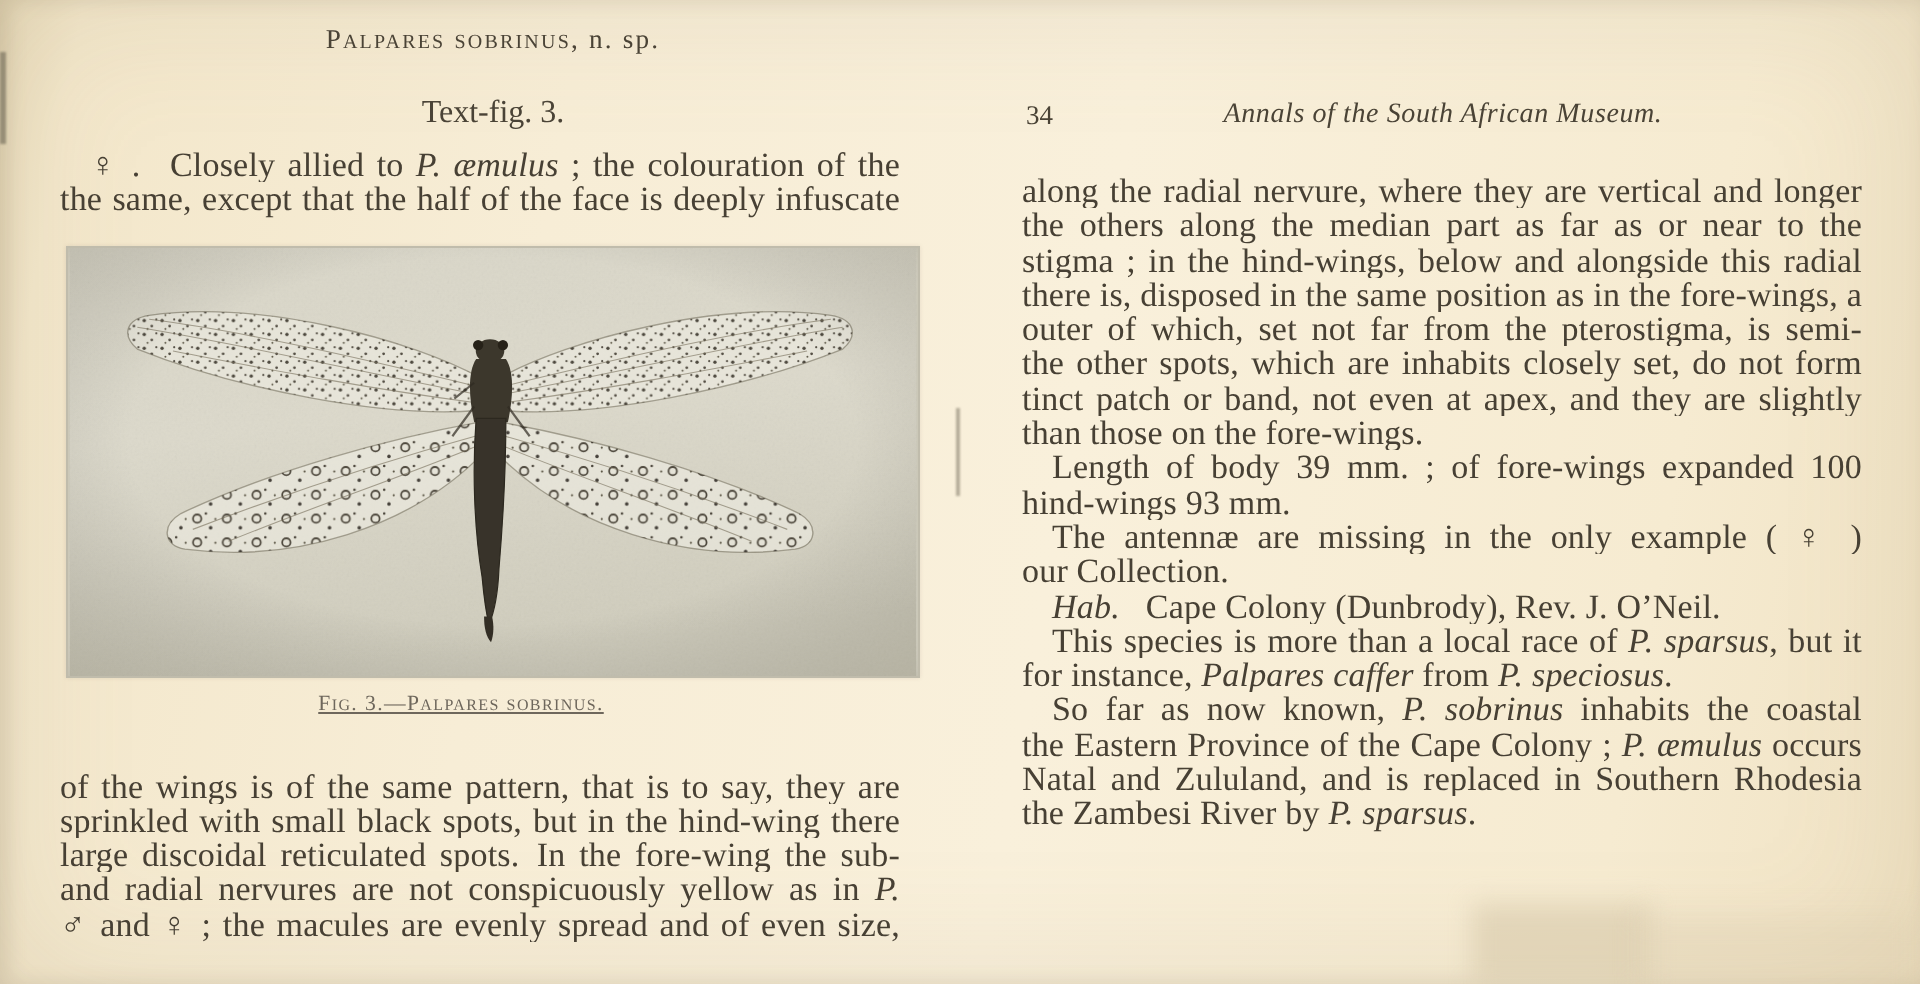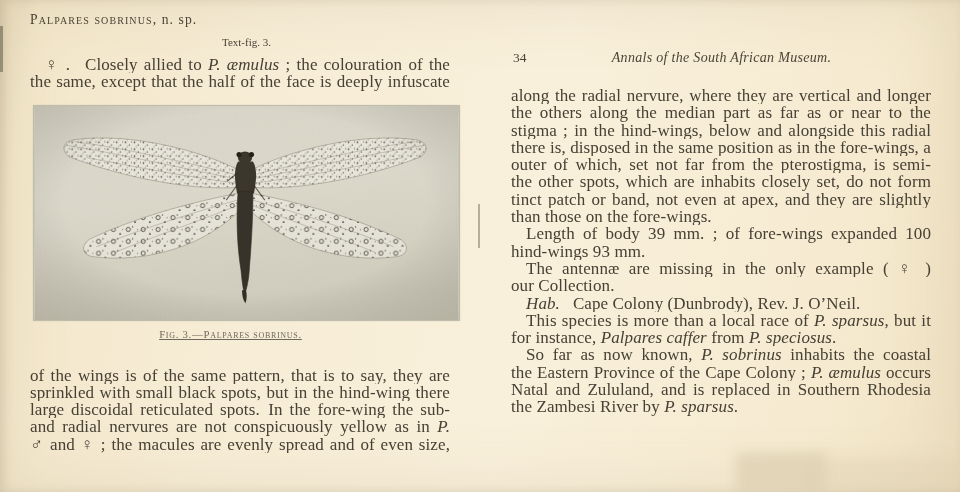--- a/index.html
+++ b/index.html
@@ -30,23 +30,23 @@
     position:absolute;left:736px;top:452px;width:90px;height:40px;
     background:rgba(214,198,168,.55);filter:blur(6px);
   }
   .corner-smudge2{
     position:absolute;left:820px;top:458px;width:140px;height:34px;
     background:rgba(222,207,178,.40);filter:blur(7px);
   }
 
   
   .left-col{position:absolute;left:30px;top:6px;width:433px;}
-  .heading{margin-top:6px;text-align:left;font-size:13.6px;letter-spacing:1.1px;color:#4a4336;}
+  .heading{margin-top:6px;text-align:center;font-size:13.6px;letter-spacing:1.1px;color:#4a4336;}
   .heading .sc{font-variant:small-caps;}
-  .subheading{margin-top:8px;text-align:center;font-size:11px;color:#4a4336;}
+  .subheading{margin-top:20px;text-align:center;font-size:16px;color:#4a4336;}
   .para{width:420px;font-size:13.8px;color:#46403​4;}
   .para-top{margin-top:8px;}
   .plate-wrap{margin-top:14px;margin-left:3px;width:427px;height:216px;
     border:1px solid rgba(150,143,122,.35);
     box-shadow:inset 0 0 16px rgba(92,86,66,.22), 0 0 2px rgba(120,110,85,.15);
     box-sizing:border-box;background:#d8d5c7;}
   .plate-wrap svg{display:block;width:100%;height:100%;}
   .caption{margin-top:7px;width:427px;transform:translateX(-13px);
     text-align:center;font-variant:small-caps;font-size:10.8px;
     letter-spacing:.7px;color:#6e675c;text-decoration:underline;}

